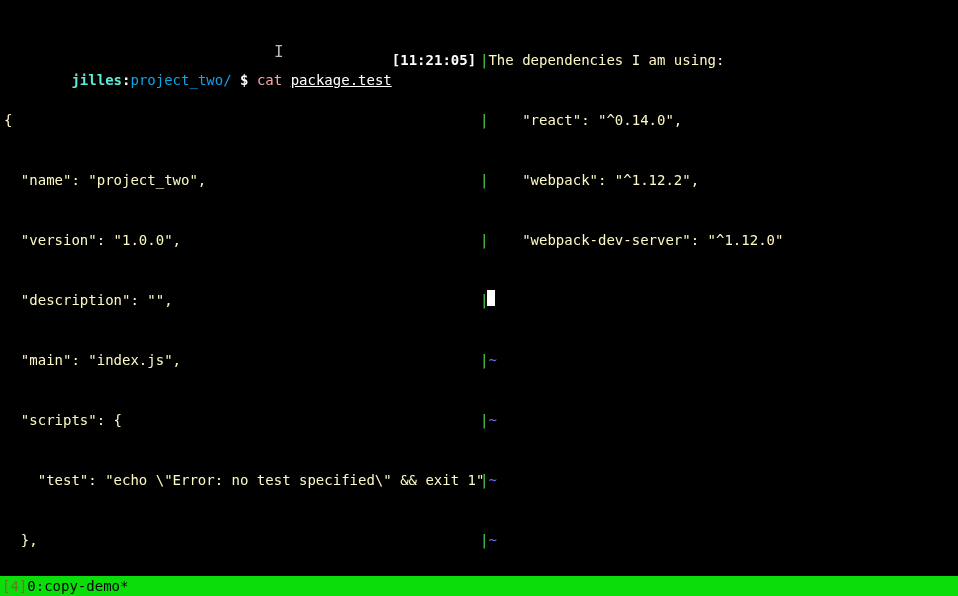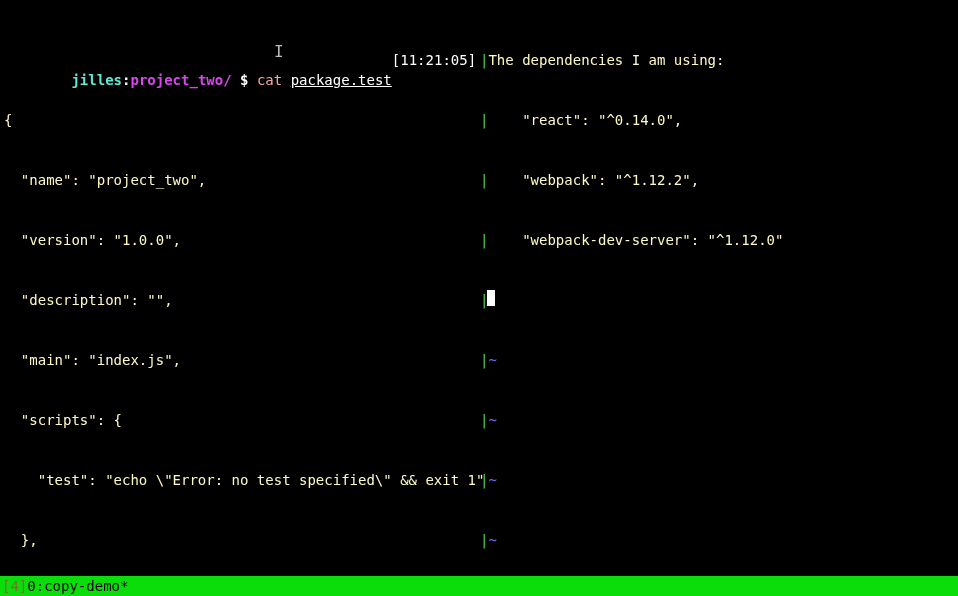--- a/index.html
+++ b/index.html
@@ -30,25 +30,25 @@
     .left-pane {
       width: 480px;
       padding-left: 4px;
     }
     .right-pane {
       flex: 1;
       padding-left: 0;
     }
     .user { color: #5eead4; font-weight: bold; }
     .colon { color: #fff; font-weight: bold; }
-    .path { color: #d946ef; font-weight: bold; }
+    .path { color: #0ea5e9; font-weight: normal; }
     .prompt-dollar { color: #fff; font-weight: bold; }
     .cmd { color: #fca5a5; }
     .arg-underline { text-decoration: underline; color: #fff; }
-    .timestamp { color: #fff; font-weight: normal; }
+    .timestamp { color: #fff; font-weight: bold; }
     .white-text { color: #fef9c3; }
     .pipe { color: #4ed44e; font-weight: normal; }
     .tilde { color: #6a6af0; }
     .cursor-block {
       display: inline-block;
       width: 8px;
       height: 16px;
       background: #fff;
       vertical-align: text-bottom;
       margin-left: -1px;

